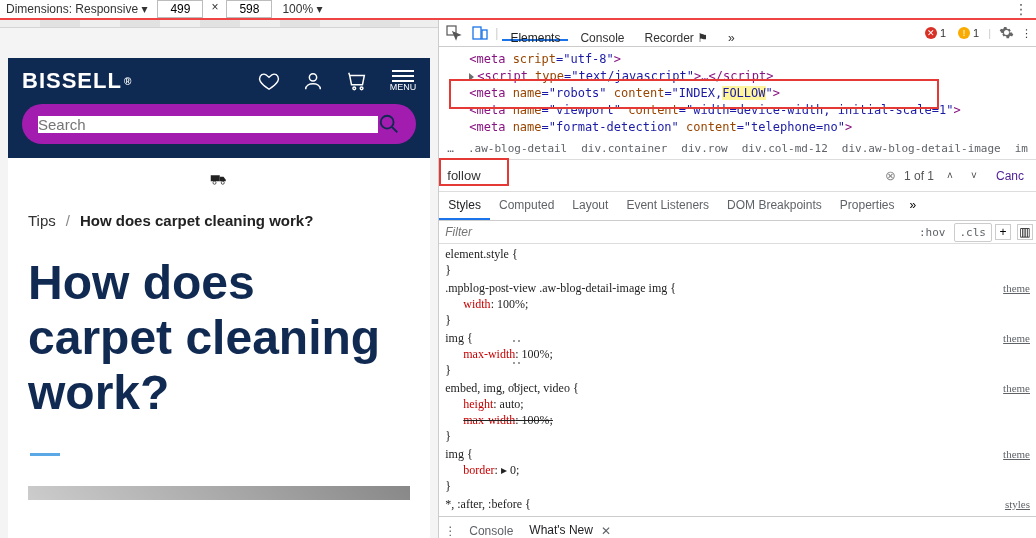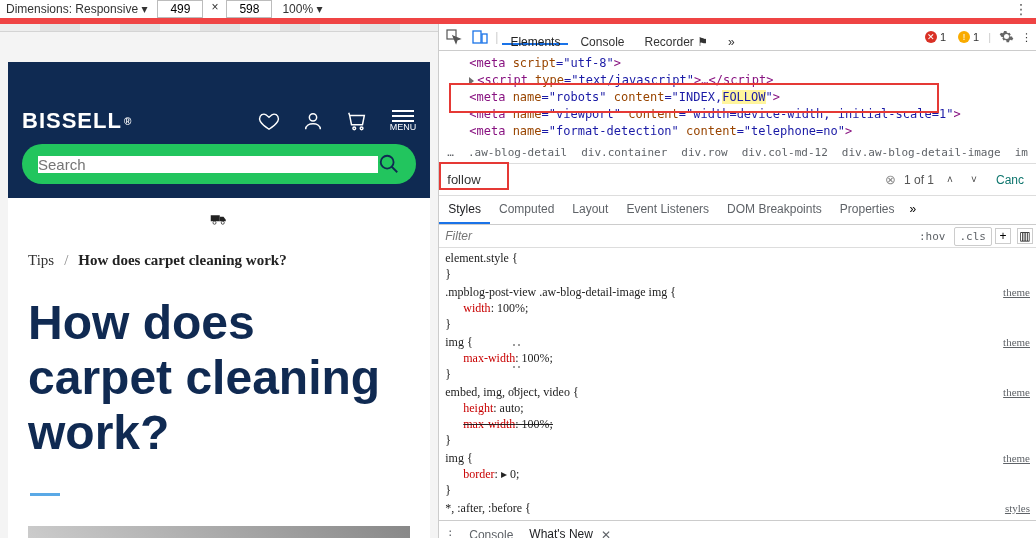--- a/index.html
+++ b/index.html
@@ -1,54 +1,54 @@
 <!DOCTYPE html>
 <html><head>
 <meta charset="utf-8">
 <style>
   * { box-sizing: border-box; margin: 0; padding: 0; }
   html, body { width: 1036px; height: 538px; overflow: hidden; font-family: Arial, Helvetica, sans-serif; background: #fff; }
   .root { display: flex; flex-direction: column; width: 1036px; height: 538px; }
 
   
-  .device-bar { height: 25px; border-bottom: 6px solid #ef4444; display: flex; align-items: center; font-size: 12px; color: #333; padding: 0 6px; gap: 8px; }
+  .device-bar { height: 25px; border-bottom: 2px solid #ef4444; display: flex; align-items: center; font-size: 12px; color: #333; padding: 0 6px; gap: 8px; }
   .device-bar .dim-selector { display: flex; gap: 4px; }
   .device-bar .sel { cursor: default; }
   .device-bar .dim-input { width: 46px; height: 18px; border: 1px solid #bcbcbc; font-size: 12px; text-align: center; margin: 0 2px; }
   .device-bar .times { margin: 0 2px; }
   .device-bar .spacer { flex: 1; }
   .device-bar .vdots { font-size: 14px; color: #555; width: 18px; text-align: center; }
 
   
   .ruler { height: 8px; background: repeating-linear-gradient(to right, #eee 0, #eee 40px, #e2e2e2 40px, #e2e2e2 80px); border-bottom: 1px solid #d4d4d4; }
 
   
   .main-row { flex: 1; display: flex; position: relative; }
 
   
   .viewport-area { width: 520px; display: flex; flex-direction: column; background: #f4f4f4; }
   .viewport-canvas { margin: 30px 8px 0 8px; background: #fff; flex: 1; display: flex; flex-direction: column; }
 
   .site-header { background: #0f2a52; padding: 10px 14px 14px; display: flex; flex-direction: column; gap: 10px; }
-  .site-header-row { display: flex; align-items: center; justify-content: space-between; margin-top: 36px; }
+  .site-header-row { display: flex; align-items: center; justify-content: space-between; }
   .logo { color: #fff; font-weight: bold; font-size: 22px; letter-spacing: 1px; display: flex; align-items: center; gap: 2px; }
   .logo .reg { font-size: 10px; vertical-align: top; }
   .header-icons { display: flex; align-items: center; gap: 22px; }
   .hicon { color: #fff; width: 22px; height: 22px; display: flex; align-items: center; justify-content: center; }
   .menu-btn { display: flex; flex-direction: column; gap: 0; align-items: center; color:#fff; font-size:9px; }
   .menu-btn .bars { display: flex; flex-direction: column; gap: 3px; }
   .menu-btn .bar { width: 22px; height: 2px; background: #fff; }
-  .search-wrap { background: #22c55e; border-radius: 22px; height: 40px; display: flex; align-items: center; padding: 16px 16px; }
+  .search-wrap { background: #a21caf; border-radius: 22px; height: 40px; display: flex; align-items: center; padding: 16px 16px; }
   .search-wrap input { flex: 1; border: none; outline: none; font-size: 15px; color: #888; }
   .search-wrap .sicon { width: 22px; height: 22px; }
 
   .delivery-bar { text-align: center; padding: 14px 0; font-size: 14px; color: #333; display: flex; align-items: center; justify-content: center; gap: 6px; }
   .delivery-bar svg { width: 18px; height: 14px; }
 
-  .breadcrumb { display: flex; gap: 10px; align-items: center; padding: 12px 20px 0; font-size: 15px; color: #222; font-family: Liberation Serif, serif; }
+  .breadcrumb { display: flex; gap: 10px; align-items: center; padding: 12px 20px 0; font-size: 15px; color: #222; }
   .breadcrumb .sep { color: #888; }
   .breadcrumb .home { color: #333; }
   .breadcrumb .current { font-weight: bold; }
 
   .page-title { font-size: 48px; line-height: 1.15; font-weight: 800; color: #102a52; padding: 26px 20px 10px; }
   .title-underline { width: 30px; height: 3px; background: #5aa9e6; margin: 22px 0 0 22px; }
 
   .article-img { margin: 30px 20px 0; height: 14px; background: linear-gradient(45deg,#ccc,#888); }
 
   .resize-grip { position: absolute; left: 512px; top: 320px; width: 8px; height: 46px; display: flex; flex-direction: column; justify-content: space-between; }
@@ -78,21 +78,21 @@
   .dom-panel .tri { display:inline-block; width:0; height:0; border-top:4px solid transparent; border-bottom:4px solid transparent; border-left:5px solid #6e6e6e; margin-right:3px; vertical-align:middle; }
 
   .bc-row { display:flex; gap:14px; padding:4px 8px; font-size:11px; color:#5f6368; border-bottom:1px solid #ddd; font-family: Menlo, Consolas, monospace; }
   .bc-row span { white-space:nowrap; }
 
   .find-bar { display:flex; align-items:center; padding:4px 6px; gap:8px; border-bottom:1px solid #ddd; position:relative; }
   .find-input { flex:1; border:none; outline:none; font-size:13px; padding:4px 2px; color:#333; }
   .redbox-b { position:absolute; left:0; top:-2px; width:70px; height:28px; border:2px solid #e53935; pointer-events:none; }
   .find-bar .count { font-size:12px; color:#555; display:flex; align-items:center; gap:4px; }
   .find-bar .nav-btn { width:16px; text-align:center; font-size:10px; color:#444; }
-  .find-bar .cancel { color:#0f766e; font-size:12px; padding:0 6px; }
+  .find-bar .cancel { color:#4c1d95; font-size:12px; padding:0 6px; }
   .find-bar .clear { color:#888; font-size:13px; }
 
   .styles-header { display:flex; border-bottom:1px solid #ccc; font-size:12px; }
   .styles-header .stab { padding:6px 9px; color:#5f6368; }
   .styles-header .stab.active { border-bottom:2px solid #1a73e8; color:#202124; }
   .styles-header .more { padding:6px; }
 
   .filter-row { display:flex; align-items:center; border-bottom:1px solid #ddd; font-size:12px; }
   .filter-row input { flex:1; border:none; outline:none; padding:4px 6px; font-size:12px; color:#888; font-style:italic; }
   .filter-row .badge { padding:2px 5px; color:#5f6368; font-size:11px; font-family: Menlo, monospace; }

